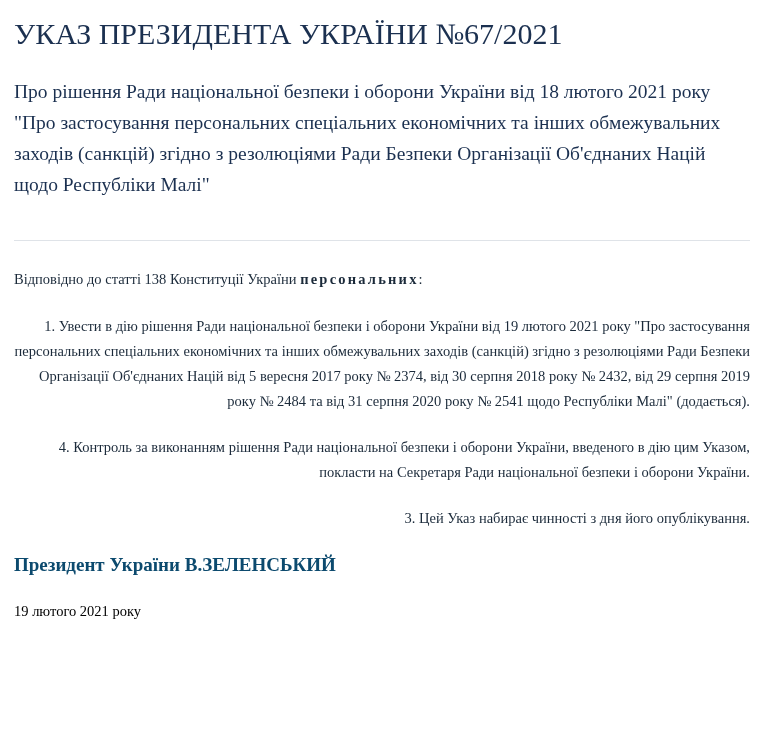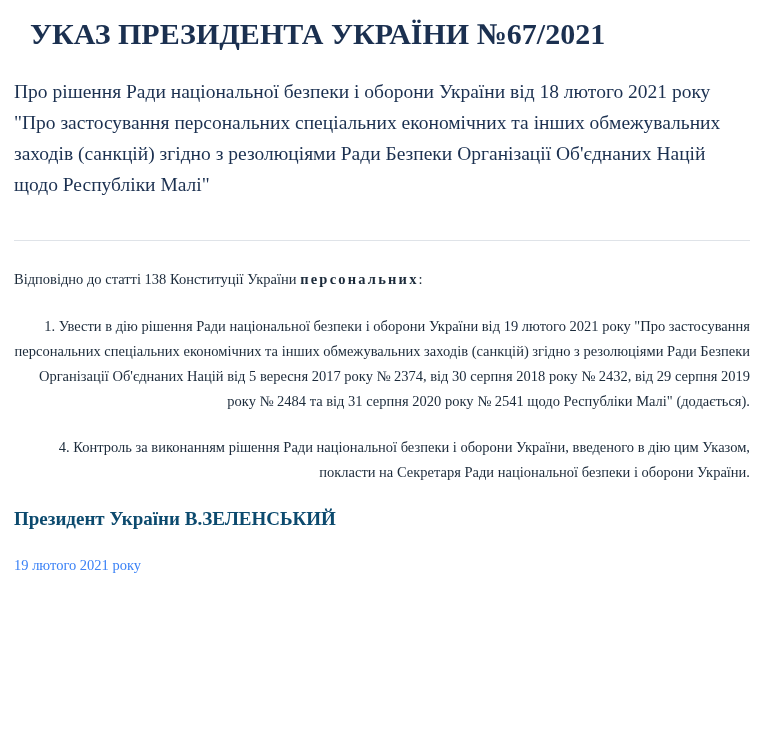--- a/index.html
+++ b/index.html
@@ -16,23 +16,23 @@
   }
   .page {
     width: 766px;
     box-sizing: border-box;
     padding: 14px 16px 0 14px;
   }
   .doc-title {
     font-family: "Liberation Serif", "DejaVu Serif", serif;
     font-size: 30px;
     line-height: 40px;
-    font-weight: bold;
+    font-weight: normal;
     color: #1b3050;
-    margin: 0 0 22px 16px;
+    margin: 0 0 22px 0;
     letter-spacing: 0px;
   }
   .doc-subtitle {
     font-size: 19.5px;
     line-height: 31px;
     color: #1b3050;
     margin: 0 0 18px 0;
     font-weight: normal;
   }
   .divider {
@@ -61,39 +61,40 @@
   .signature {
     font-size: 19px;
     line-height: 25px;
     font-weight: bold;
     color: #0c4a6e;
     margin: 0 0 22px 0;
   }
   .date {
     font-size: 14.5px;
     line-height: 25px;
-    color: #3b82f6;
+    color: #000000;
     margin: 0;
   }
 </style>
 </head>
 <body>
 
 <div class="page">
 
   <h1 class="doc-title">УКАЗ ПРЕЗИДЕНТА УКРАЇНИ №67/2021</h1>
 
   <p class="doc-subtitle">Про рішення Ради національної безпеки і оборони України від 18 лютого 2021 року "Про застосування персональних спеціальних економічних та інших обмежувальних заходів (санкцій) згідно з резолюціями Ради Безпеки Організації Об'єднаних Націй щодо Республіки Малі"</p>
 
   <hr class="divider">
 
   <p class="intro"><span>Відповідно до статті 138 Конституції України </span><span class="decree-word">персональних</span><span>:</span></p>
 
   <p class="para">1. Увести в дію рішення Ради національної безпеки і оборони України від 19 лютого 2021 року "Про застосування персональних спеціальних економічних та інших обмежувальних заходів (санкцій) згідно з резолюціями Ради Безпеки Організації Об'єднаних Націй від 5 вересня 2017 року № 2374, від 30 серпня 2018 року № 2432, від 29 серпня 2019 року № 2484 та від 31 серпня 2020 року № 2541 щодо Республіки Малі" (додається).</p>
 
   <p class="para">4. Контроль за виконанням рішення Ради національної безпеки і оборони України, введеного в дію цим Указом, покласти на Секретаря Ради національної безпеки і оборони України.</p>
 
+  <p class="para">3. Цей Указ набирає чинності з дня його опублікування.</p>
 
   <p class="signature">Президент України В.ЗЕЛЕНСЬКИЙ</p>
 
   <p class="date">19 лютого 2021 року</p>
 
 </div>
 
 </body></html>

